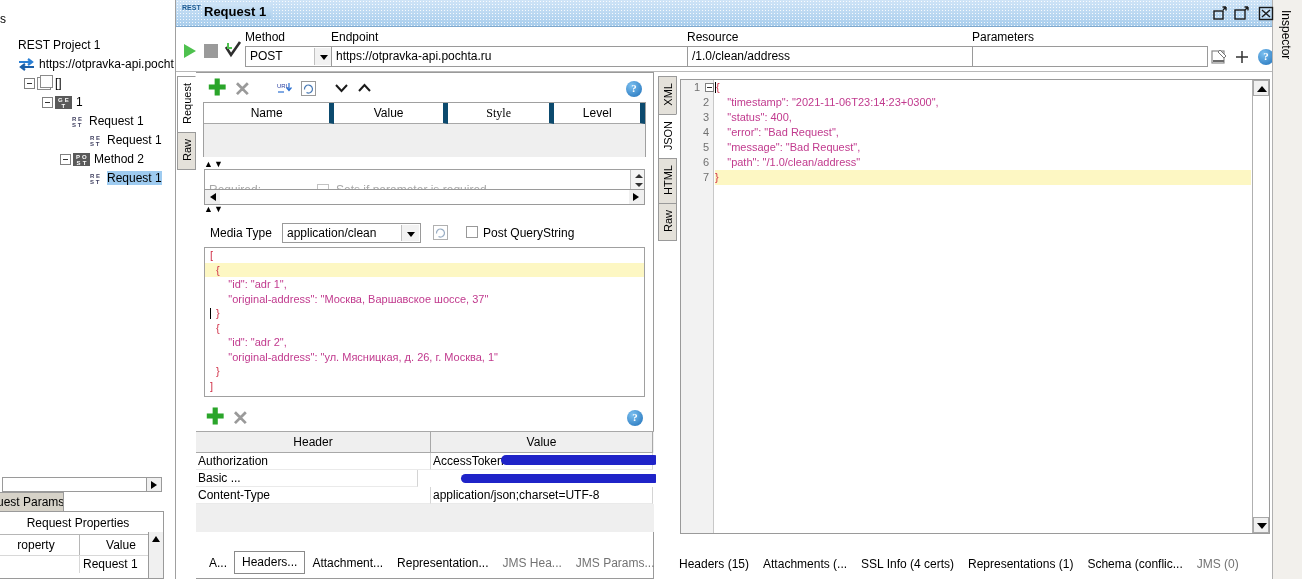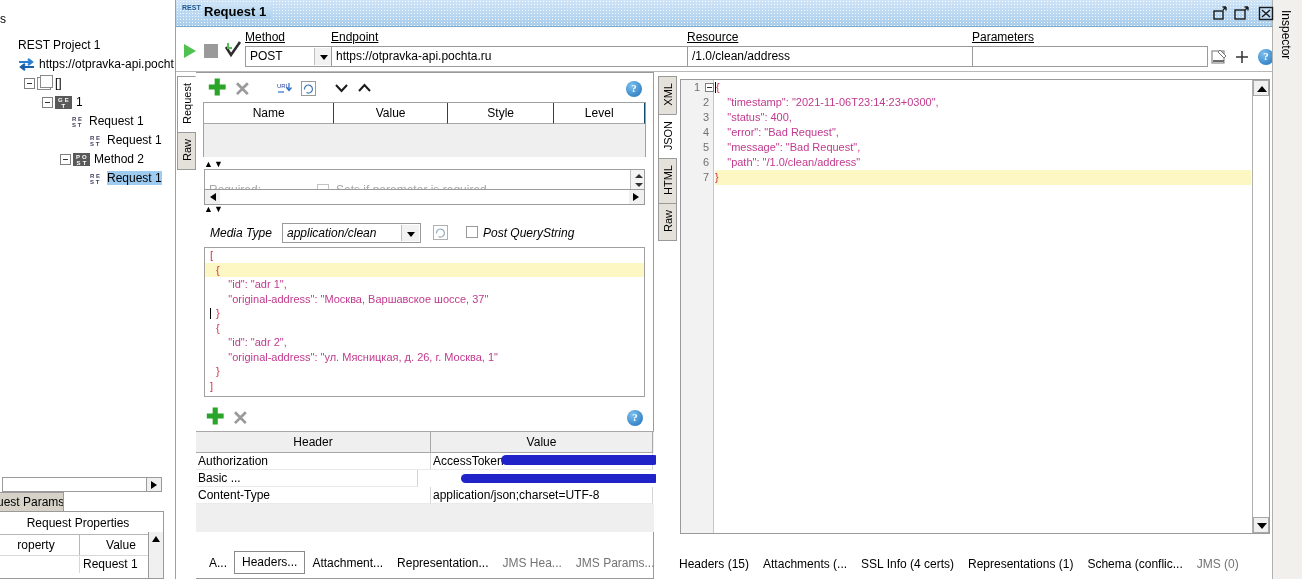--- a/index.html
+++ b/index.html
@@ -146,21 +146,21 @@
 
   
   #toolbar {
     position: absolute; left: 176px; top: 27px; width: 1096px; height: 45px;
     background: #ffffff; border-bottom: 1px solid #b8b8b8;
   }
   .run-btn { position:absolute; left:5px; top:15px; width:18px;height:18px;}
   .stop-btn{ position:absolute; left:28px; top:17px; width:14px;height:14px;background:#9a9a9a;}
   .chk-btn { position:absolute; left:48px; top:14px; width:18px;height:18px;}
   .fld-label {
-    position: absolute; font-size: 12px; color: #000; top: 3px; text-decoration: underline;
+    position: absolute; font-size: 12px; color: #000; top: 3px;
   }
   .fld-input {
     position: absolute; top: 19px; height: 21px; border: 1px solid #9a9a9a;
     background: #fff; font-size: 12px; line-height: 19px; padding-left: 4px;
     overflow: hidden; white-space: nowrap;
   }
   .combo-arrow {
     position: absolute; top: 1px; right: 1px; width: 18px; height: 17px;
     background: #f2f2f2; border-left: 1px solid #c0c0c0;
   }
@@ -202,21 +202,21 @@
     position:absolute; font-size: 22px; color: #2aa52a; font-weight: bold;
     line-height: 22px;
   }
   .xmark {
     position:absolute; font-size: 20px; color: #9a9a9a; font-weight: bold;
     line-height: 22px; font-family:"Liberation Sans",sans-serif;
   }
   .tbl { border: 1px solid #a0a0a0; background: #fff; }
   .tbl-head { display: flex; height: 21px; background: #fff; }
   .tbl-head div {
-    border-right: 1px solid #0c4a6e; border-bottom: 1px solid #a8a8a8;
+    border-right: 5px solid #0c4a6e; border-bottom: 1px solid #a8a8a8;
     text-align: center; line-height: 20px; font-size: 12px;
   }
   .tbl-body { background: #efefef; }
   .sort-arrows { position:absolute; font-size:9px; letter-spacing:1px; }
   .detail-box {
     position:absolute; border:1px solid #a0a0a0; background:#fff; overflow:hidden;
   }
   .spin {
     position:absolute; right:0; top:0; width:14px; height:100%;
     border-left:1px solid #c0c0c0; background:#f4f4f4;
@@ -464,21 +464,21 @@
         </div>
         <div style="position:absolute;right:11px;top:8px">
           <div class="help-ico">?</div>
         </div>
       </div>
 
       <div class="tbl" style="position:absolute;left:7px;top:29px;width:443px;height:55px;">
         <div class="tbl-head" id="param-cols">
             <div style="width: 131px;">Name</div>
             <div style="width: 114px;">Value</div>
-            <div style="width: 107px;">Style</div>
+            <div style="width: 107px; font-family: Liberation Serif, serif;">Style</div>
             <div style="width: 91px;">Level</div>
           </div>
         <div class="tbl-body" style="height:33px"></div>
       </div>
 
       <div class="sort-arrows" style="left:8px;top:86px">▲▼</div>
 
       <div class="detail-box" style="left:8px;top:96px;width:441px;height:30px;">
         <div style="position:absolute;left:4px;top:13px;color:#a9a9a9;font-size:12px;">Required:</div>
         <span class="chkbox" style="position:absolute;left:112px;top:14px;border-color:#c2c2c2"></span>
@@ -487,21 +487,21 @@
       </div>
 
       <div class="hscroll" style="left:8px;top:116px;width:441px;">
         <div class="la"></div>
         <div class="thumb" style="width:354px;background-image:radial-gradient(#ffffff 35%, transparent 36%);background-size:3px 3px;"></div>
         <div class="ra"></div>
       </div>
 
       <div class="sort-arrows" style="left:8px;top:131px">▲▼</div>
 
-      <div class="mediabar" style="left:8px;top:150px;width:441px;height:22px;font-style:italic;">
+      <div class="mediabar" style="left:8px;top:150px;width:441px;height:22px;">
         <span style="position:absolute;left:6px;top:3px;font-size:12px;">Media Type</span>
         <div class="fld-input" style="position:absolute;left:78px;top:0;width:139px;height:20px;">
           <span>application/clean</span>
           <div class="combo-arrow" style="height:16px;"></div>
         </div>
         <div style="position:absolute;left:229px;top:2px;">
           <svg width="15" height="15" viewBox="0 0 15 15">
             <rect x="0.5" y="0.5" width="14" height="14" fill="none" stroke="#b0b0b0"></rect>
             <path d="M3.5 8.5 a4 4 0 1 1 2 3" stroke="#9aaec4" stroke-width="1.2" fill="none"></path>
           </svg>

